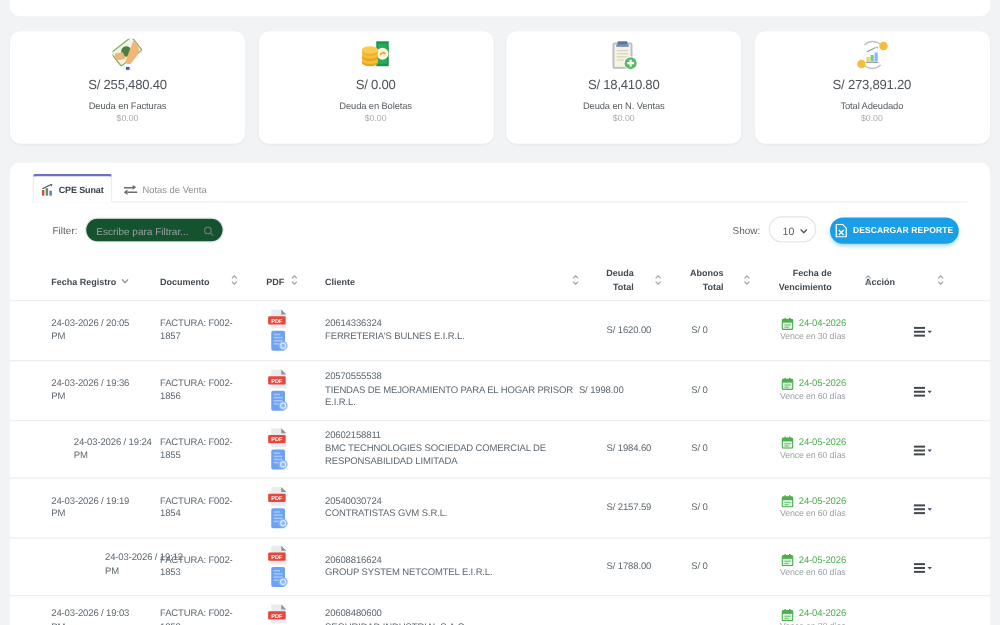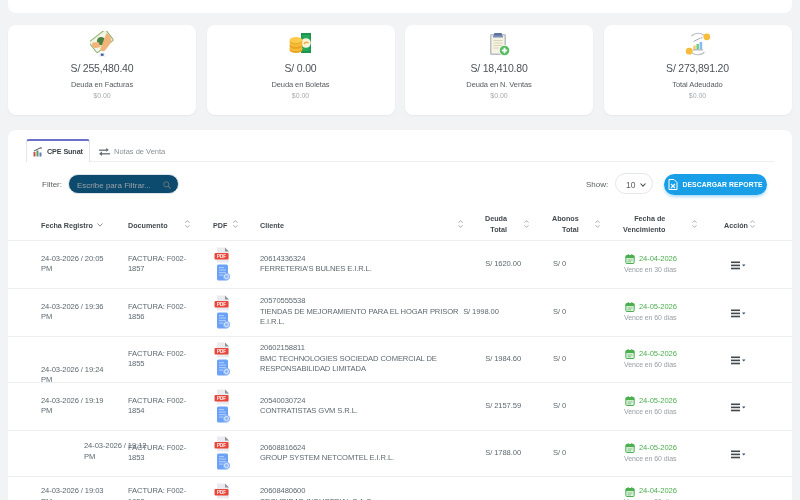--- a/index.html
+++ b/index.html
@@ -17,21 +17,21 @@
 .card .sub { font-size:7px; color:#a6abaf; margin-top:3px; }
 .panel { left:8px; top:130px; width:784px; height:370px; background:#fff; border-radius:8px 8px 0 0; }
 .tabs { position:absolute; left:18px; right:18px; top:9px; height:23px; border-bottom:1px solid #ecf0f2; }
 .tab-active { position:absolute; left:0; top:0; height:23px; background:#fff;
   border:1px solid #e2e6e9; border-bottom:none; border-top:2px solid #6b71c4;
   border-radius:3px 3px 0 0; padding:0 6px; display:flex; align-items:center; gap:4px; z-index:2; }
 .tab-active span { font-size:7.2px; font-weight:bold; color:#3b4248; letter-spacing:-0.1px; }
 .tab2 { position:absolute; left:73px; top:2px; height:21px; padding:0; display:flex; align-items:center; gap:4px; }
 .tab2 span { font-size:7.5px; color:#8a9197; }
 .filterlbl { left:42px; top:180px; font-size:8px; color:#5b6166; }
-.finput { left:68px; top:174px; width:111px; height:20px; border:1px solid #e3e6e9; border-radius:10px; background:#0c4a6e; }
+.finput { left:68px; top:174px; width:111px; height:20px; border:1px solid #e3e6e9; border-radius:10px; background:#14532d; }
 .finput .ph { position:absolute; left:8px; top:6px; font-size:8px; color:#9ba1a6; }
 .showlbl { left:586px; top:180px; font-size:8px; color:#5b6166; }
 .fselect { left:615px; top:173px; width:38px; height:21px; border:1px solid #e3e6e9; border-radius:10.5px; background:#fff; }
 .fselect .v { position:absolute; left:10px; top:6px; font-size:8.5px; color:#5b6166; }
 .btn { left:664px; top:174px; width:103px; height:21px; background:#189fe8; border-radius:10.5px;
   display:flex; align-items:center; justify-content:center; gap:4px; box-shadow:0 2px 3px rgba(24,159,232,.35); }
 .btn span { color:#fff; font-size:6.8px; font-weight:bold; letter-spacing:0.1px; }
 .th { font-size:7.2px; font-weight:bold; color:#42494f; line-height:11px;text-align:right; }
 .row-line { left:0; width:784px; height:1px; background:#eceef0; }
 .cell { font-size:7.6px; color:#5d6870; line-height:10.5px; letter-spacing:-0.1px; }
@@ -176,21 +176,21 @@
 <div class="abs th" style="left:41px; top:220px;">Fecha Registro</div>
 <svg class="abs" style="left:97px;top:223px;" width="6" height="4" viewBox="0 0 6 4">
     <path d="M0.5 0.5 L3 3.2 L5.5 0.5" stroke="#8a9197" stroke-width="1" fill="none"></path>
   </svg>
 <div class="abs th" style="left:128px; top:220px;">Documento</div>
 <div class="abs th" style="left:213px; top:220px;">PDF</div>
 <div class="abs th" style="left:260px; top:220px;">Cliente</div>
 <div class="abs th" style="left:485px; top:213px;">Deuda<br>Total</div>
 <div class="abs th" style="left:552px; top:213px;">Abonos<br>Total</div>
 <div class="abs th" style="left:623px; top:213px;">Fecha de<br>Vencimiento</div>
-<div class="abs th" style="left:724px; top:220px;">Acción</div>
+<div class="abs th" style="left:692px; top:220px;">Acción</div>
 
 <g id="sorticons"></g>
 <div class="abs row-line" style="left:8px; top:240px;"></div>
 <div class="abs row-line" style="left:8px; top:288px;"></div>
 <div class="abs row-line" style="left:8px; top:336px;"></div>
 <div class="abs row-line" style="left:8px; top:382px;"></div>
 <div class="abs row-line" style="left:8px; top:430px;"></div>
 <div class="abs row-line" style="left:8px; top:476px;"></div>
 
 <div class="abs" style="left: 185px; top: 220px;">
@@ -277,21 +277,21 @@
     <rect x="6.2" y="0.2" width="1.2" height="2" fill="#4caf50"></rect>
     <rect x="2.5" y="5.5" width="5" height="1" fill="#7bc67f"></rect>
     <rect x="2.5" y="7.3" width="3.5" height="1" fill="#7bc67f"></rect>
   </svg><div class="abs cell green" style="left:639px;top:301.5px;">24-05-2026</div><div class="abs cell muted" style="left:624px;top:312.5px;font-size:7px;">Vence en 60 días</div><div class="abs" style="left:731px;top:309px;">
   <svg width="15" height="9" viewBox="0 0 15 9">
     <rect x="0" y="0.5" width="9" height="1.6" fill="#41484e"></rect>
     <rect x="0" y="3.6" width="9" height="1.6" fill="#41484e"></rect>
     <rect x="0" y="6.7" width="9" height="1.6" fill="#41484e"></rect>
     <path d="M11 3.5 l3.5 0 -1.75 2 z" fill="#35507c"></path>
   </svg>
-  </div><div class="abs cell" style="left:41px;top:348.5px;margin-top:16px;">24-03-2026 / 19:24<br>PM</div><div class="abs cell" style="left:128px;top:348.5px;">FACTURA: F002-<br>1855</div><div class="abs" style="left:214px;top:342px;">
+  </div><div class="abs cell" style="left:59px;top:348.5px;">24-03-2026 / 19:24<br>PM</div><div class="abs cell" style="left:128px;top:348.5px;">FACTURA: F002-<br>1855</div><div class="abs" style="left:214px;top:342px;">
   <svg width="17" height="35" viewBox="0 0 17 35">
     <path d="M3 0.5 h8 l4 4 v11 h-12 z" fill="#e9ebee"></path>
     <path d="M11 0.5 l4 4 h-4 z" fill="#8d949b"></path>
     <rect x="0.5" y="6" width="14" height="6.5" rx="1" fill="#e8473b"></rect>
     <text x="7.5" y="11" font-size="4.5" font-weight="bold" fill="#fff" text-anchor="middle" font-family="Liberation Sans">PDF</text>
     <rect x="3" y="17.5" width="11" height="16" rx="1.5" fill="#6ba2f5"></rect>
     <rect x="5" y="20" width="5" height="1.2" fill="#a9c8fa"></rect>
     <rect x="5" y="22.5" width="7" height="1.2" fill="#a9c8fa"></rect>
     <rect x="5" y="25" width="7" height="1.2" fill="#a9c8fa"></rect>
     <rect x="5" y="27.5" width="4" height="1.2" fill="#a9c8fa"></rect>

